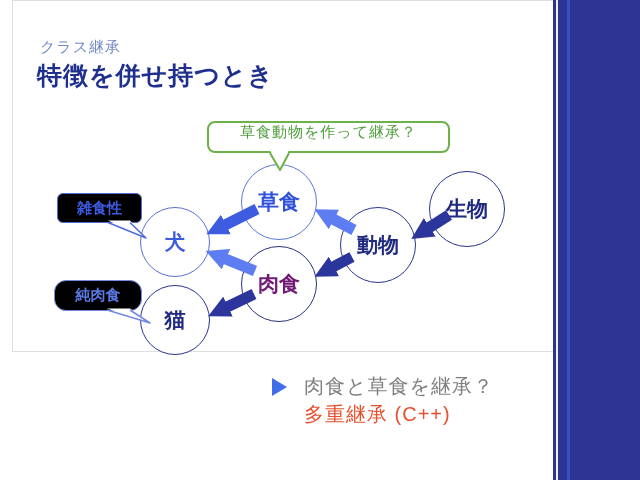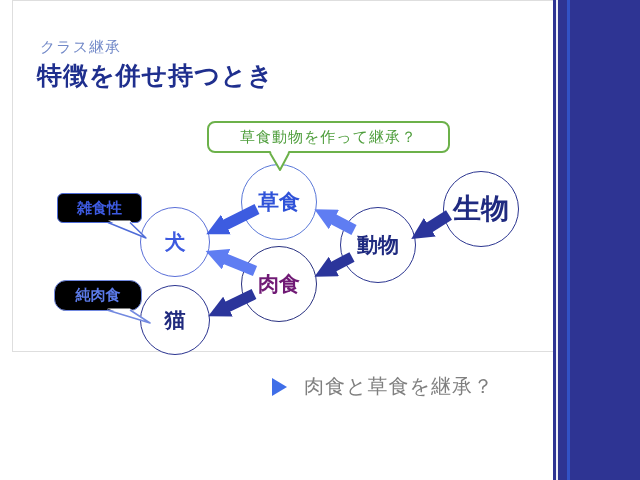--- a/index.html
+++ b/index.html
@@ -8,29 +8,29 @@
 
   
   .subtitle{position:absolute;left:28px;top:38px;font-size:15px;color:#7289c8;letter-spacing:1px;}
   .title{position:absolute;left:25px;top:59px;font-size:25px;font-weight:bold;color:#1f2f8e;letter-spacing:1px;}
 
   
   .circle{position:absolute;border-radius:50%;background:#fff;display:flex;align-items:center;justify-content:center;font-weight:bold;box-sizing:border-box;}
   .c-herb{left:229px;top:164px;width:76px;height:76px;border:1.5px solid #5a78d8;color:#2f52d8;font-size:21px;}
   .c-carn{left:229px;top:246px;width:76px;height:76px;border:1.5px solid #283080;color:#701a75;font-size:21px;}
   .c-anim{left:328px;top:207px;width:76px;height:76px;border:1.5px solid #2b3590;color:#1f2a80;font-size:21px;}
-  .c-crea{left:431px;top:171px;width:76px;height:76px;border:1.5px solid #2b3590;color:#1f2a80;font-size:28px;}
+  .c-crea{left:417px;top:171px;width:76px;height:76px;border:1.5px solid #2b3590;color:#1f2a80;font-size:21px;}
   .c-dog{left:128px;top:207px;width:70px;height:70px;border:1.5px solid #5a6fd8;color:#3d5ae0;font-size:21px;}
   .c-cat{left:128px;top:285px;width:70px;height:70px;border:1.5px solid #2b3490;color:#202a7e;font-size:21px;}
 
   
   .bubble{position:absolute;background:#000000;box-sizing:border-box;display:flex;align-items:center;justify-content:center;font-weight:bold;font-size:15px;}
   .b-omni{left:45px;top:193px;width:85px;height:30px;border:1.5px solid #4f6cd8;border-radius:6px;color:#3d5ae0;}
   .b-pure{left:42px;top:280px;width:88px;height:31px;border:1.5px solid #7289e0;border-radius:12px;color:#5b7ae8;}
-  .callout{position:absolute;left:195px;top:121px;width:243px;height:32px;border:2px solid #6cb14a;border-radius:8px;background:#fff;color:#4f9e3c;font-size:15px;display:flex;align-items:center;justify-content:center;box-sizing:border-box;letter-spacing:1px;}
+  .callout{position:absolute;left:195px;top:121px;width:243px;height:32px;border:2px solid #6cb14a;border-radius:8px;background:#fff;color:#4f9e3c;font-size:15px;display:flex;justify-content:center;box-sizing:border-box;letter-spacing:1px;}
 
   
   .overlay{position:absolute;left:0;top:0;width:640px;height:480px;}
 
   
   .tri{position:absolute;left:260px;top:378px;width:0;height:0;border-top:9.5px solid transparent;border-bottom:9.5px solid transparent;border-left:15px solid #3f6ee8;}
   .bullet-text{position:absolute;left:292px;top:372px;font-size:20px;line-height:28px;color:#7f7f7f;letter-spacing:1px;}
   .bullet-text .ans{color:#e8512d;}
 
   
@@ -110,20 +110,21 @@
 
     <g>
       <path d="M95,308.5 L138,323 L118,308.5 Z" fill="#ffffff" stroke="none"></path>
       <path d="M95,310 L138,323 L118,310" fill="none" stroke="#7289e0" stroke-width="1.5" stroke-linejoin="round"></path>
     </g>
   </svg>
 
   <div class="tri"></div>
   <div class="bullet-text">
     <div>肉食と草食を継承？</div>
+    <div class="ans">多重継承 (C++)</div>
   </div>
 
   <div class="sidebar">
     <div class="s1"></div>
     <div class="s2"></div>
     <div class="s3"></div>
     <div class="s4"></div>
     <div class="s5"></div>
   </div>
 

